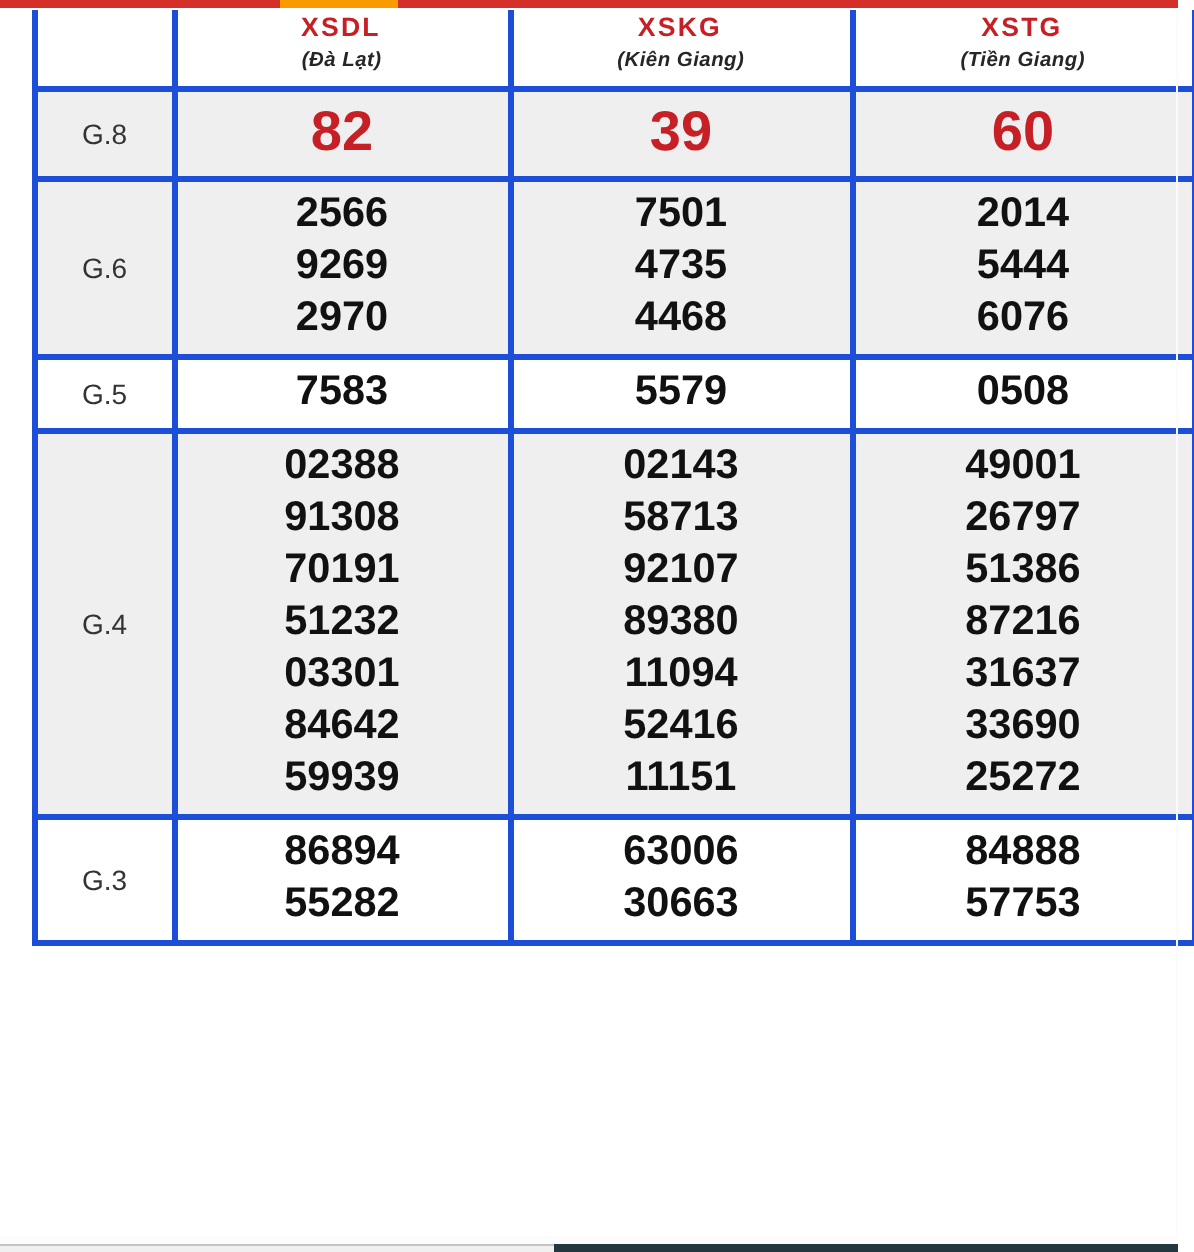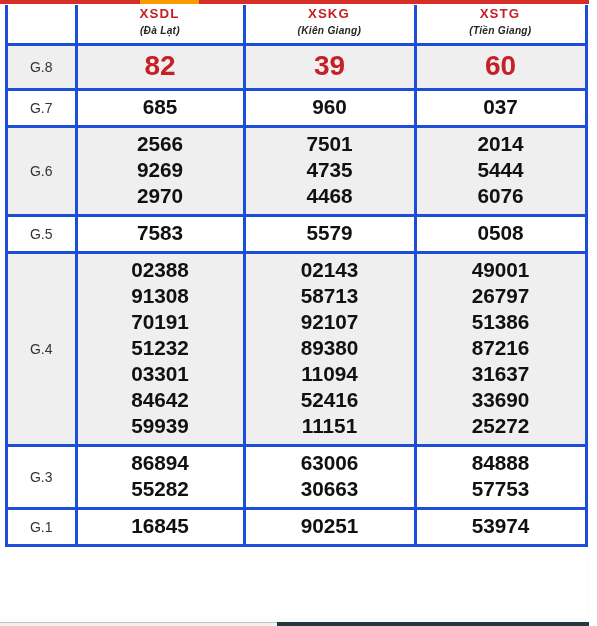--- a/index.html
+++ b/index.html
@@ -20,21 +20,21 @@
   .topbar .seg { position:absolute; top:0; left:140px; width:59px; height:4.3px; background:#f99b00; }
   .rightedge  { position:absolute; left:588px; top:4.3px; width:1px; height:618px; background:#fbfbfb; }
   .belowtable { position:absolute; left:0; top:618px; width:589px; height:8px; background:#fcfcfc; }
   .footstrip  { position:absolute; left:0; top:623px; width:589px; height:3px; background:#f0f0f0; }
   .hairline   { position:absolute; left:0; top:622px; width:589px; height:1px; background:#c4c4c4; }
   .bottombar  { position:absolute; left:277px; top:622px; width:312px; height:4px; background:#24373f; }
 
   
   table.results {
     position: absolute;
-    left: 5px;
+    left: 16px;
     top: 5px;
     width: 579.5px;
     border-collapse: collapse;
     table-layout: fixed;
   }
   table.results td, table.results th {
     border: 3px solid #1d4ed8;
     padding: 0;
     text-align: center;
     vertical-align: middle;
@@ -111,32 +111,20 @@
           <td class="nums big">
             <span class="numline">82</span>
           </td>
           <td class="nums big">
             <span class="numline">39</span>
           </td>
           <td class="nums big">
             <span class="numline">60</span>
           </td>
         </tr>
-        <tr class="">
-          <td class="rowlabel">G.7</td>
-          <td class="nums">
-            <span class="numline">685</span>
-          </td>
-          <td class="nums">
-            <span class="numline">960</span>
-          </td>
-          <td class="nums">
-            <span class="numline">037</span>
-          </td>
-        </tr>
         <tr class="alt r-n3">
           <td class="rowlabel">G.6</td>
           <td class="nums">
             <span class="numline">2566</span>
             <span class="numline">9269</span>
             <span class="numline">2970</span>
           </td>
           <td class="nums">
             <span class="numline">7501</span>
             <span class="numline">4735</span>
@@ -198,32 +186,20 @@
           </td>
           <td class="nums">
             <span class="numline">63006</span>
             <span class="numline">30663</span>
           </td>
           <td class="nums">
             <span class="numline">84888</span>
             <span class="numline">57753</span>
           </td>
         </tr>
-        <tr class="">
-          <td class="rowlabel">G.1</td>
-          <td class="nums">
-            <span class="numline">16845</span>
-          </td>
-          <td class="nums">
-            <span class="numline">90251</span>
-          </td>
-          <td class="nums">
-            <span class="numline">53974</span>
-          </td>
-        </tr>
       </tbody>
   </table>
 
   <div class="rightedge"></div>
   <div class="belowtable"></div>
   <div class="footstrip"></div>
   <div class="hairline"></div>
   <div class="bottombar"></div>
 
 </div>

